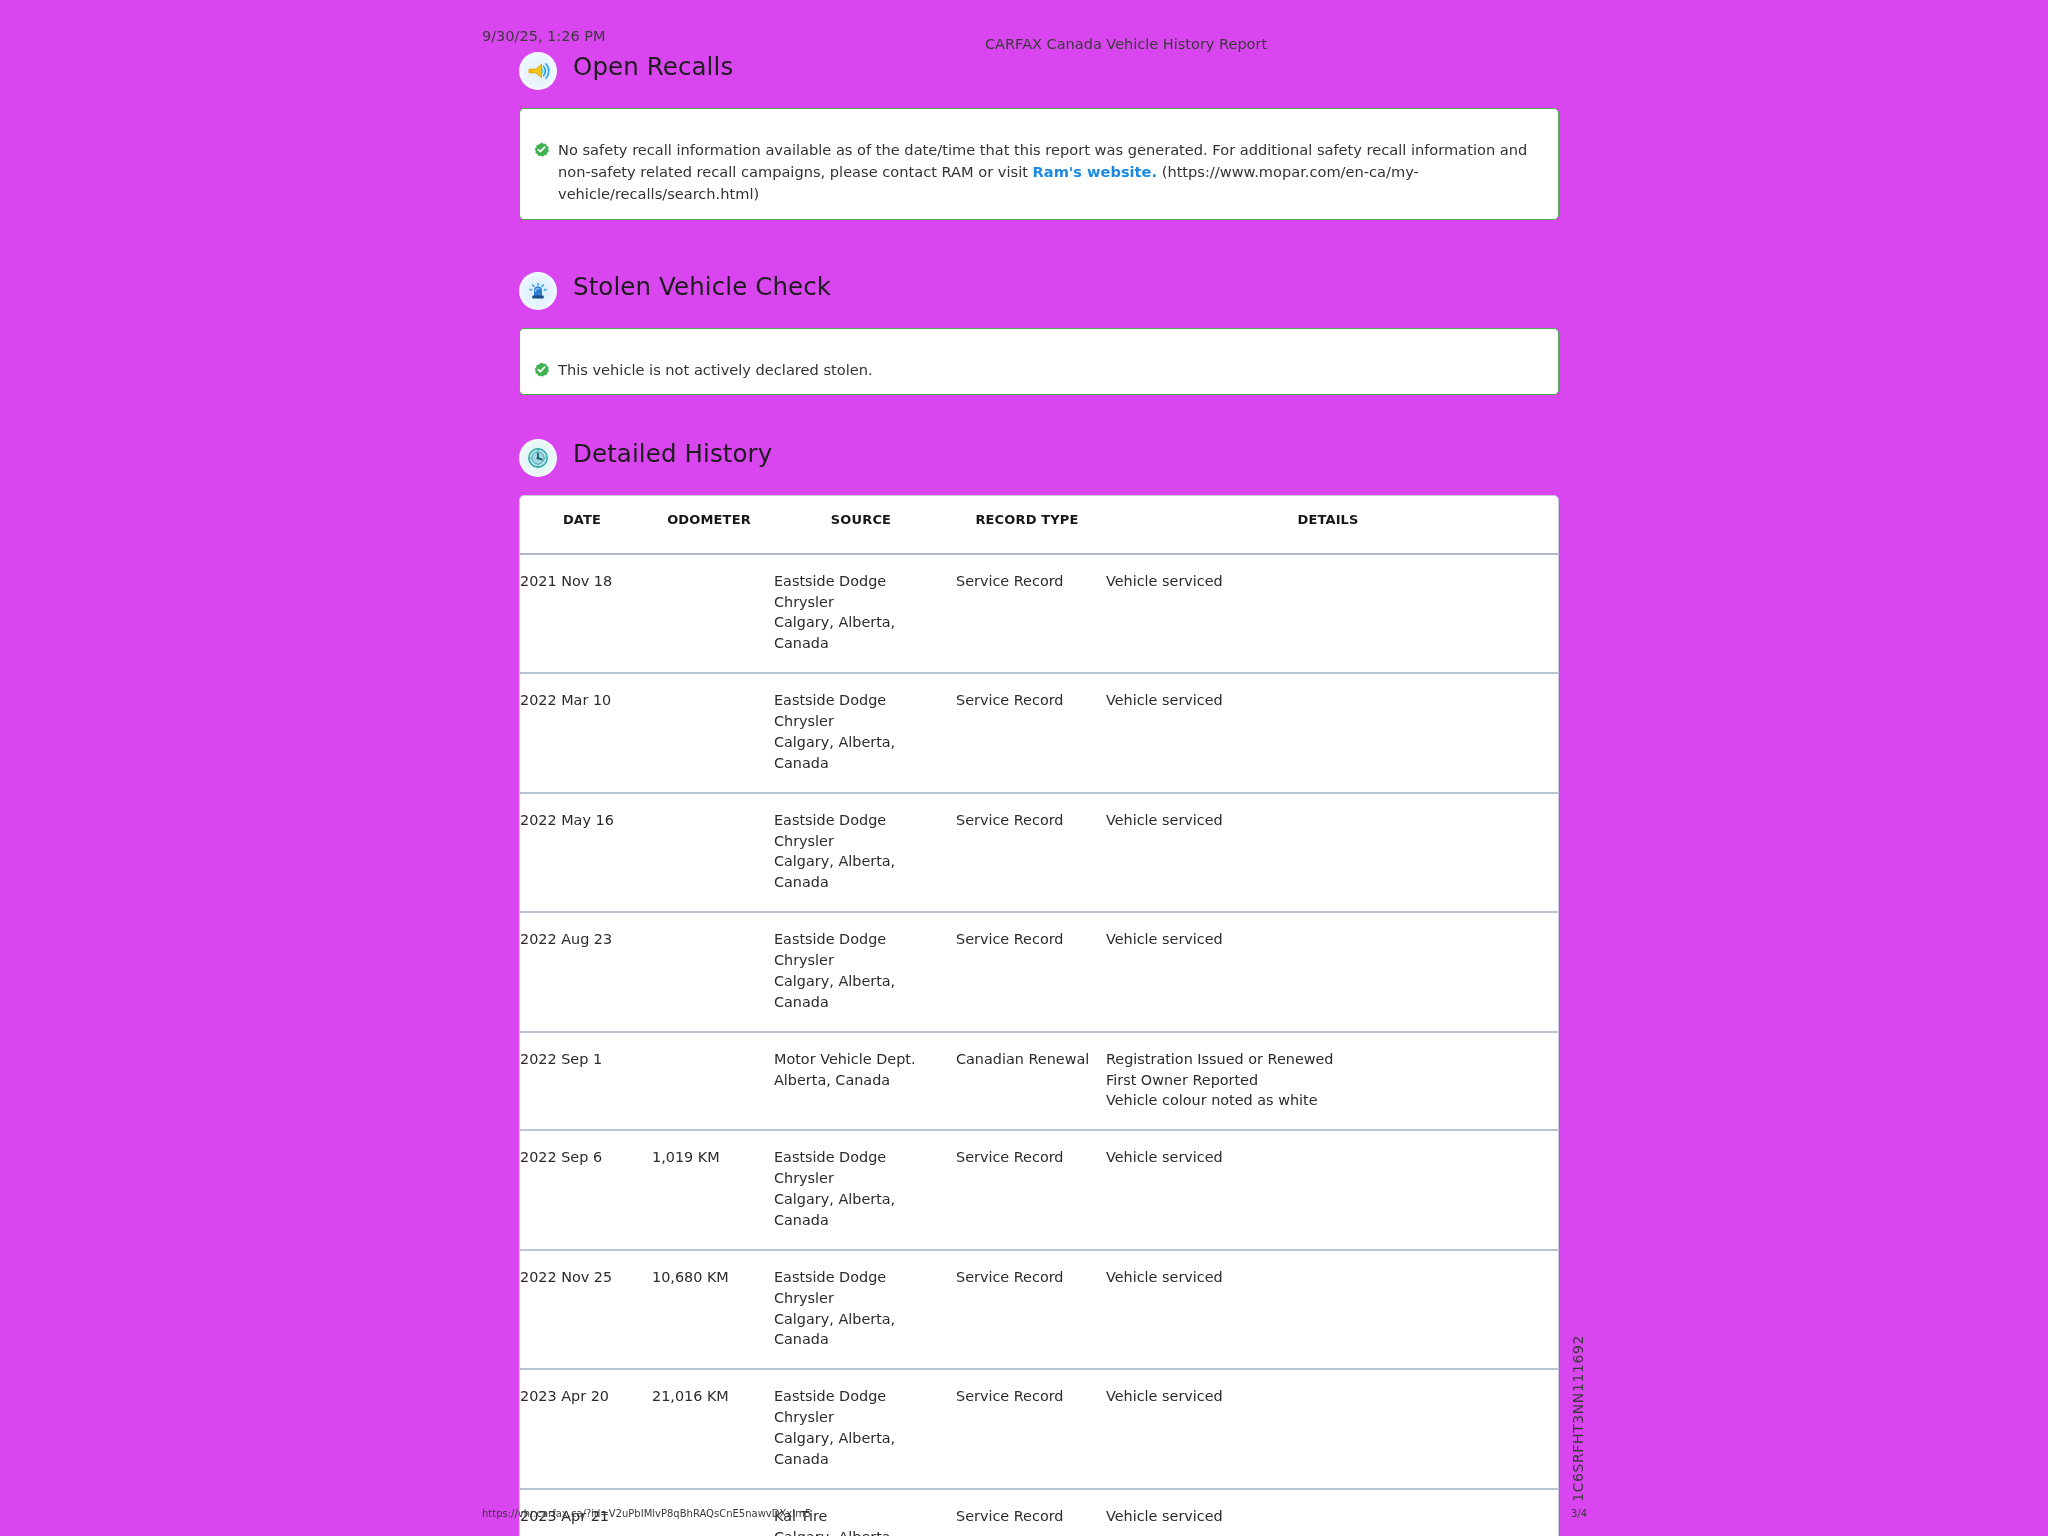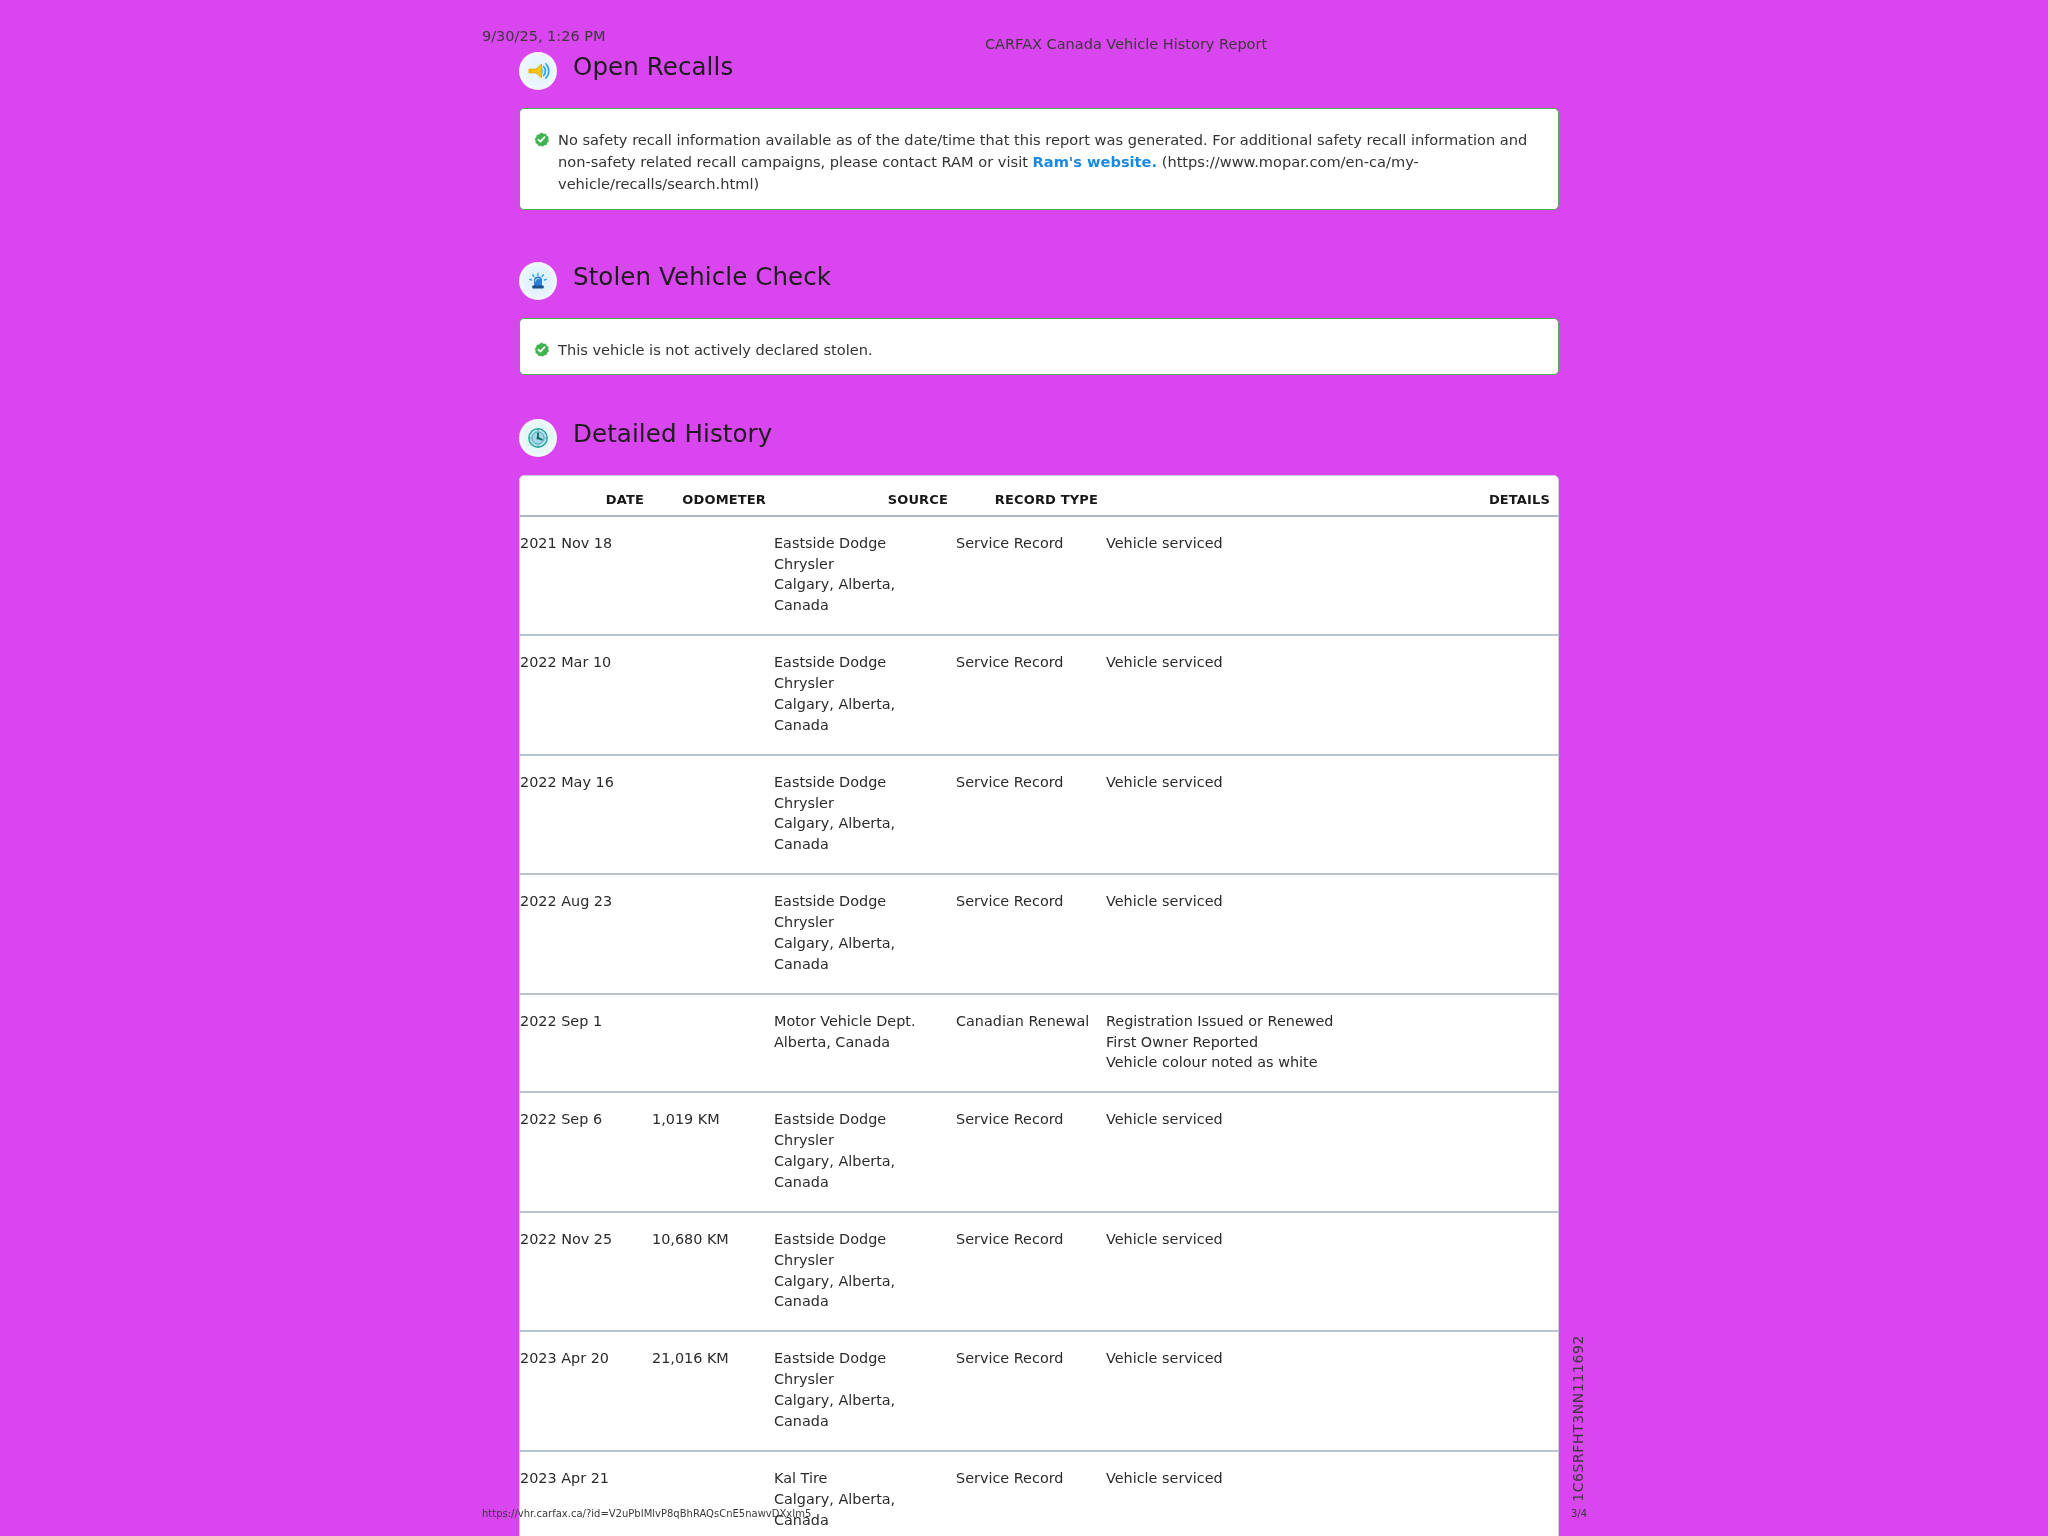--- a/index.html
+++ b/index.html
@@ -60,21 +60,21 @@
   .sec-icon svg { display: block; }
   .icon-recall  { background: radial-gradient(circle at 50% 50%, #e2f2fd 0%, #eaf6fe 55%, #ffffff 85%); }
   .icon-stolen  { background: radial-gradient(circle at 50% 50%, #d8eefd 0%, #e6f4fe 55%, #ffffff 86%); }
   .icon-history { background: radial-gradient(circle at 50% 50%, #d9f1f4 0%, #e7f7f8 55%, #ffffff 86%); }
 
   
   .status-box {
     border: 1px solid #4caf50;
     border-radius: 5px;
     background: #ffffff;
-    padding: 20px 16px 13px 14px;
+    padding: 30px 16px 13px 14px;
     display: flex;
     align-items: flex-start;
     gap: 9px;
     font-size: 14.6px;
     line-height: 1.52;
     color: #333333;
   }
   .status-box .check {
     flex: 0 0 15px;
     width: 15px; height: 15px;
@@ -98,26 +98,26 @@
     background: #fff;
     overflow: hidden;
   }
   table.history {
     width: 100%;
     border-collapse: collapse;
     table-layout: fixed;
     font-size: 14.4px;
   }
   table.history th {
-    text-align: right;
+    text-align: center;
     font-size: 13px;
     font-weight: bold;
     color: #171717;
     letter-spacing: 0.15px;
-    padding: 16px 8px 8px 0;
+    padding: 16px 8px 26px 0;
     border-bottom: 2px solid #aeb9c6;
     vertical-align: bottom;
     margin-left: 12px;
   }
   table.history td {
     vertical-align: top;
     padding: 16px 8px 18px 0;
     border-top: 2px solid #b9c4d1;
     color: #2b2b2b;
     line-height: 1.45;

